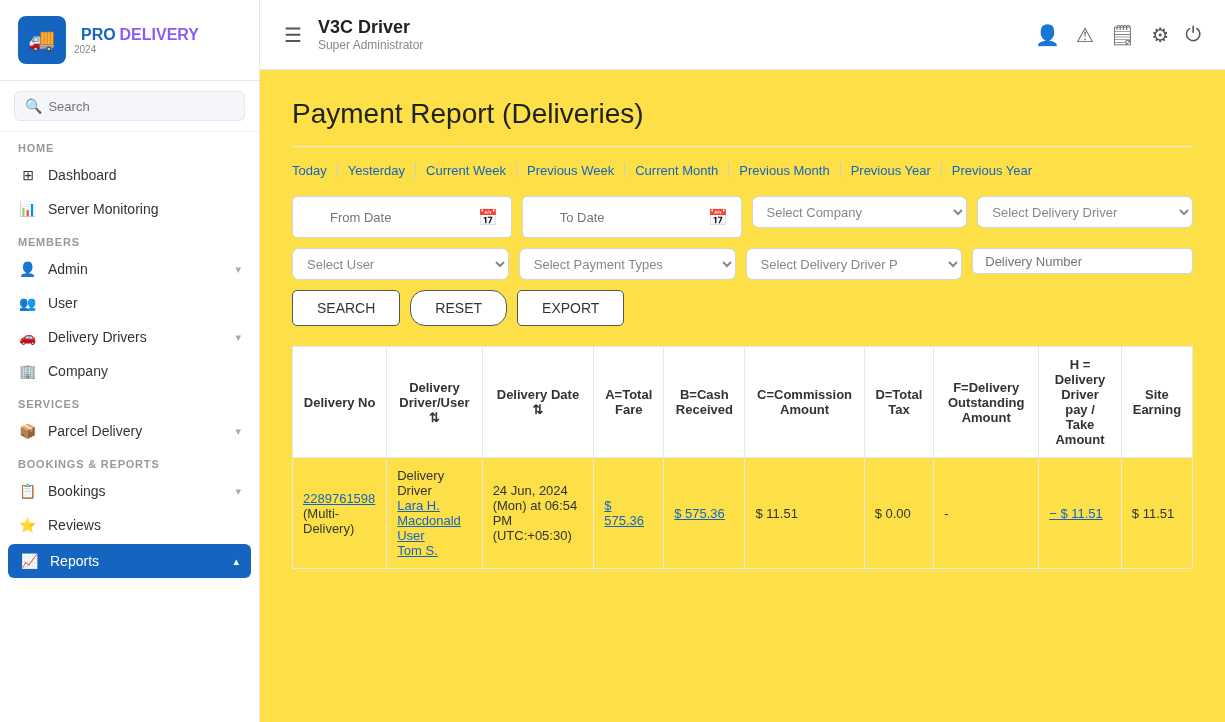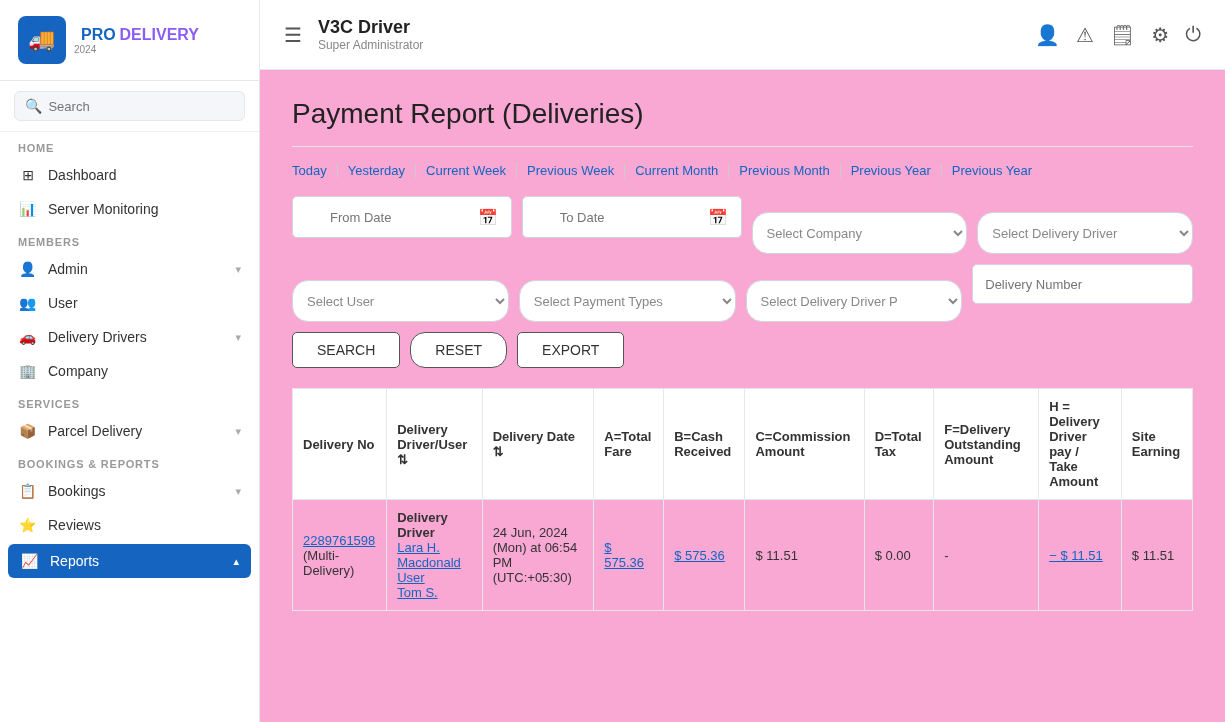--- a/index.html
+++ b/index.html
@@ -77,21 +77,21 @@
     .topbar-menu-icon { font-size: 20px; color: #555; cursor: pointer; }
     .topbar-title { flex: 1; }
     .topbar-title .name { font-size: 18px; font-weight: 600; color: #222; }
     .topbar-title .role { font-size: 12px; color: #888; }
     .topbar-icons { display: flex; gap: 16px; align-items: center; }
     .topbar-icon { font-size: 20px; color: #555; cursor: pointer; }
 
     
     .page-content {
       flex: 1; overflow-y: auto; padding: 28px 32px;
-      background: #f9a8d4;
+      background: #fde047;
     }
     .page-title {
       font-size: 28px; font-weight: 500; color: #222; margin-bottom: 16px;
       padding-bottom: 16px; border-bottom: 1px solid #e5e7eb;
     }
 
     
     .date-tabs {
       display: flex; align-items: center; gap: 0; margin-bottom: 18px; flex-wrap: wrap;
     }
@@ -110,51 +110,51 @@
       flex: 1; min-width: 180px; height: 42px;
       border: 1px solid #d1d5db; border-radius: 5px; padding: 0 12px;
       font-size: 13px; color: #555; background: #fff; outline: none;
       display: flex; align-items: center; justify-content: space-between;
     }
     .filter-input input {
       border: none; outline: none; background: transparent; width: 100%; font-size: 13px; color: #555; margin-left: 25px;
     }
     .filter-input .cal-icon { color: #888; font-size: 16px; }
     select.filter-select {
-      flex: 1; min-width: 180px; height: 42px;
-      border: 1px solid #d1d5db; border-radius: 16px; padding: 0 10px;
-      font-size: 13px; color: #888; background: #fff; outline: none; margin-top: 16px;
+      flex: 1; min-width: 180px; height: 32px;
+      border: 1px solid #d1d5db; border-radius: 7px; padding: 0 10px;
+      font-size: 13px; color: #888; background: #fff; outline: none;
       -webkit-appearance: auto;
     }
     .filter-text-input {
-      flex: 1; min-width: 180px; height: 40px;
+      flex: 1; min-width: 180px; height: 26px;
       border: 1px solid #d1d5db; border-radius: 5px; padding: 0 12px;
       font-size: 13px; color: #555; background: #fff; outline: none;
     }
 
     
     .action-btns { display: flex; gap: 10px; margin-bottom: 20px; }
     .btn {
       padding: 9px 24px; border-radius: 5px; font-size: 14px; font-weight: 500;
       cursor: pointer; border: 1px solid #ccc; background: #fff; color: #333;
     }
     .btn-search { border-color: #555; }
     .btn-reset { border-color: #555; border-radius: 15px; }
     .btn-export { border-color: #555; }
 
     
     .table-wrap { overflow-x: auto; }
     table { width: 100%; border-collapse: collapse; font-size: 13px; }
     th, td {
       border: 1px solid #e5e7eb; padding: 10px 10px; text-align: left; vertical-align: middle;
     }
-    th { background: #fff; font-weight: 600; font-size: 13px; color: #333; }
+    th { background: #fff; font-weight: 600; font-size: 13px; color: #333; text-align: center; }
     td { color: #333; }
     .link { color: #1565c0; text-decoration: underline; cursor: pointer; }
-    .bold { font-weight: 700; margin-top: 47px; }
+    .bold { font-weight: 400; margin-top: 47px; }
   </style>
 </head>
 <body>
 
 <div id="sidebar">
   <div class="sidebar-logo">
     <div class="logo-icon">
       <span class="logo-truck">🚚</span>
     </div>
     <div class="logo-text">

